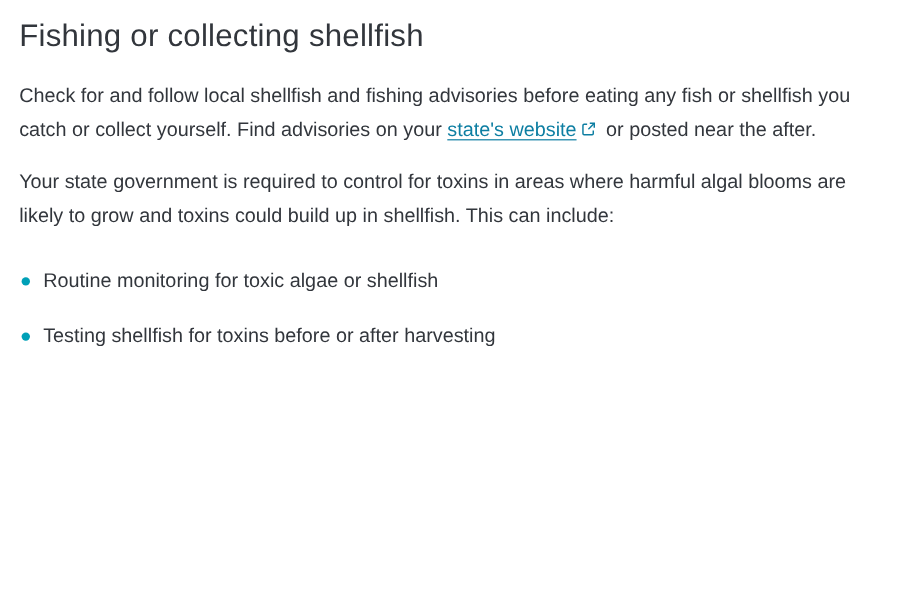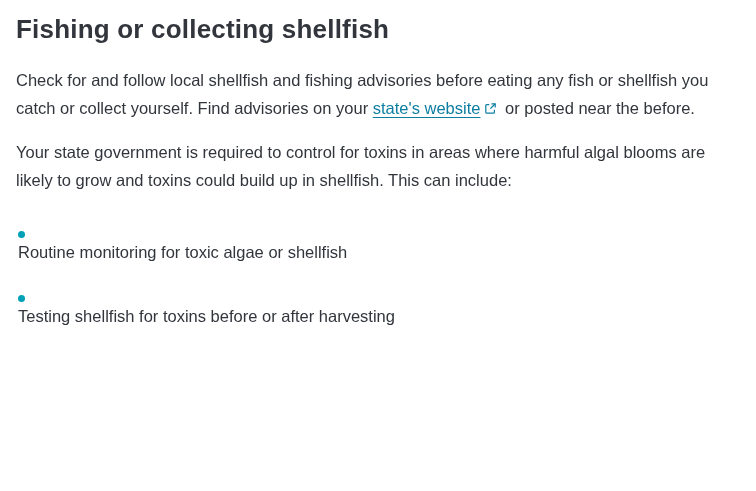--- a/index.html
+++ b/index.html
@@ -12,21 +12,21 @@
   html,body{ margin:0; padding:0; }
   body{
     width:756px; height:491px; overflow:hidden;
     background:var(--bg);
     font-family:"Liberation Sans","DejaVu Sans",sans-serif;
     color:var(--text);
   }
   .page{ padding:8px 16px 0 16px; }
   h1{
     font-size:26px;
-    font-weight:700;
+    font-weight:400;
     letter-spacing:0.2px;
     color:var(--text);
     margin:5px 0 20px 0;
     line-height:1.25;
   }
   p{
     font-size:16.5px;
     line-height:28px;
     margin:0 0 16px 0;
   }
@@ -48,21 +48,20 @@
     list-style:none;
     margin:26px 0 28px 0;
     padding:0;
   }
   ul.bullet-list li{
     display:flex;
     align-items:flex-start;
     font-size:16.5px;
     line-height:28px;
     padding-left:2px;
-    flex-direction:column;
   }
   ul.bullet-list li + li{ margin-top:18px; }
   .bullet-dot{
     flex:0 0 auto;
     width:7px; height:7px;
     border-radius:50%;
     background:var(--bullet);
     margin:11px 11px 0 0;
   }
 </style>
@@ -70,21 +69,21 @@
 <body>
 
 <main class="page">
 
   <h1>Fishing or collecting shellfish</h1>
 
   <p><span>Check for and follow local shellfish and fishing advisories before eating any fish or shellfish you catch or collect yourself. Find advisories on your </span><a class="link" href="#">state's website</a><span class="ext-icon"><svg width="13" height="13" viewBox="0 0 16 16">
           <path d="M6.5 3.2 H3.4 c-0.7 0 -1.2 0.5 -1.2 1.2 v8.2 c0 0.7 0.5 1.2 1.2 1.2 h8.2 c0.7 0 1.2 -0.5 1.2 -1.2 V9.5" fill="none" stroke="#0d7ea2" stroke-width="1.5"></path>
           <path d="M9.2 2.2 h4.6 v4.6" fill="none" stroke="#0d7ea2" stroke-width="1.5"></path>
           <path d="M13.6 2.4 L7.8 8.2" fill="none" stroke="#0d7ea2" stroke-width="1.5"></path>
-        </svg></span><span> or posted near the before.</span></p>
+        </svg></span><span> or posted near the after.</span></p>
 
 
   <p>Your state government is required to control for toxins in areas where harmful algal blooms are likely to grow and toxins could build up in shellfish. This can include:</p>
 
   <ul class="bullet-list">
     <li>
         <span class="bullet-dot"></span>
         <span>Routine monitoring for toxic algae or shellfish</span>
       </li>
     <li>

